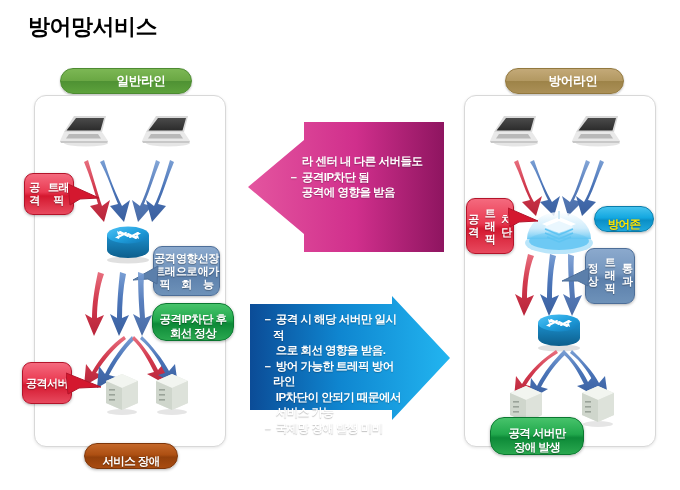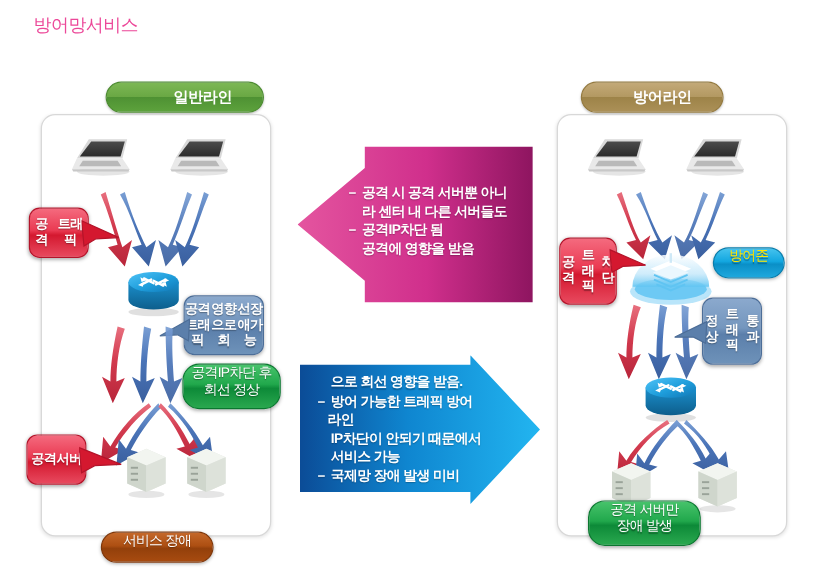--- a/index.html
+++ b/index.html
@@ -7,34 +7,34 @@
     width:680px;height:490px;overflow:hidden;position:relative;
     background:#ffffff;
     font-family:"Liberation Sans","DejaVu Sans",sans-serif;
     -webkit-font-smoothing:antialiased;
   }
   .stage{position:absolute;left:0;top:0;width:680px;height:490px;}
 
   
   .page-title{
     position:absolute;left:28px;top:12px;
-    font-size:15px;font-weight:normal;color:#ec4899;letter-spacing:-0.5px;
+    font-size:22px;font-weight:bold;color:#000000;letter-spacing:-0.5px;
   }
 
   
   .pill{
     position:absolute;height:24px;border-radius:13px;
     display:flex;align-items:center;justify-content:center;
     color:#ffffff;font-size:12.5px;font-weight:bold;letter-spacing:-0.3px;
     box-shadow:0 1px 2px rgba(0,0,0,.25);
   }
-  .pill-left{left:88px;top:68px;width:100px;
+  .pill-left{left:60px;top:68px;width:100px;
     background:linear-gradient(to bottom,#7cb754 0%,#6aa844 48%,#4e9133 50%,#5da23c 100%);
     border:1px solid #4d8b32;padding-left:30px;}
-  .pill-right{left:484px;top:68px;width:100px;
+  .pill-right{left:505px;top:68px;width:100px;
     background:linear-gradient(to bottom,#c3a978 0%,#b39962 48%,#9d8348 50%,#ab9057 100%);
     border:1px solid #93793f;padding-left:17px;}
 
   
   .panel{
     position:absolute;border:1px solid #d8d8d8;border-radius:12px;background:#ffffff;
     box-shadow:0 1px 3px rgba(0,0,0,.10);
   }
   .panel-left{left:34px;top:95px;width:190px;height:350px;}
   .panel-right{left:464px;top:95px;width:190px;height:350px;}
@@ -61,22 +61,22 @@
     border:1px solid #b3142a;text-shadow:0 1px 1px rgba(0,0,0,.35);
   }
   .callout-blue{
     background:linear-gradient(to bottom,#8ba9cd 0%,#7496be 45%,#5b7fab 55%,#6e92b9 100%);
     border:1px solid #4d6e98;text-shadow:0 1px 1px rgba(0,0,0,.35);
   }
 
   
   .badge{
     position:absolute;border-radius:14px;
-    display:flex;flex-direction:column;align-items:center;justify-content:flex-start;
-    font-size:11.5px;font-weight:normal;line-height:14px;letter-spacing:-0.6px;
+    display:flex;flex-direction:column;align-items:center;justify-content:flex-end;
+    font-size:11.5px;font-weight:bold;line-height:14px;letter-spacing:-0.6px;
     text-align:center;color:#ffffff;text-shadow:0 1px 1px rgba(0,0,0,.4);
     box-shadow:0 1px 3px rgba(0,0,0,.3);
   }
   .badge-green{
     background:linear-gradient(to bottom,#47c36b 0%,#21a84c 45%,#0d8a38 55%,#2aa84f 100%);
     border:1px solid #0b7730;
   }
   .badge-brown{
     background:linear-gradient(to bottom,#c4682a 0%,#ad4f12 45%,#93400b 55%,#a84b10 100%);
     border:1px solid #7d360a;
@@ -434,32 +434,32 @@
   <div class="badge badge-green" style="left:490px;top:417px;width:92px;height:36px;">
     <span>공격 서버만</span>
     <span>장애 발생</span>
   </div>
 
   <div class="bigarrow" style="left:248px;top:122px;width:196px;height:130px;">
     <svg width="196" height="130" viewBox="0 0 196 130" style="position:absolute;left:0;top:0;">
       <path d="M196 0 L56 0 L56 18 L0 65 L56 112 L56 130 L196 130 Z" fill="url(#gMag)"></path>
     </svg>
     <div class="txt" style="left:40px;top:32px;width:150px;">
-      <span class="li">－ 공격 시 공격 서버뿐 아니</span>
       <span class="li">　  라 센터 내 다른 서버들도</span>
       <span class="li">－ 공격IP차단 됨</span>
       <span class="li">　  공격에 영향을 받음</span>
     </div>
   </div>
 
   <div class="bigarrow" style="left:250px;top:296px;width:200px;height:140px;">
     <svg width="200" height="140" viewBox="0 0 200 140" style="position:absolute;left:0;top:0;">
       <path d="M0 8 L142 8 L142 0 L200 62 L142 124 L142 114 L0 114 Z" fill="url(#gCyan)"></path>
     </svg>
     <div class="txt" style="left:12px;top:16px;width:140px;">
+      <span class="li">－ 공격 시 해당 서버만 일시적</span>
       <span class="li">　  으로 회선 영향을 받음.</span>
       <span class="li">－ 방어 가능한 트레픽 방어라인</span>
       <span class="li">　  IP차단이 안되기 때문에서</span>
       <span class="li">　  서비스 가능</span>
       <span class="li">－ 국제망 장애 발생 미비</span>
     </div>
   </div>
 
 </div>
 

